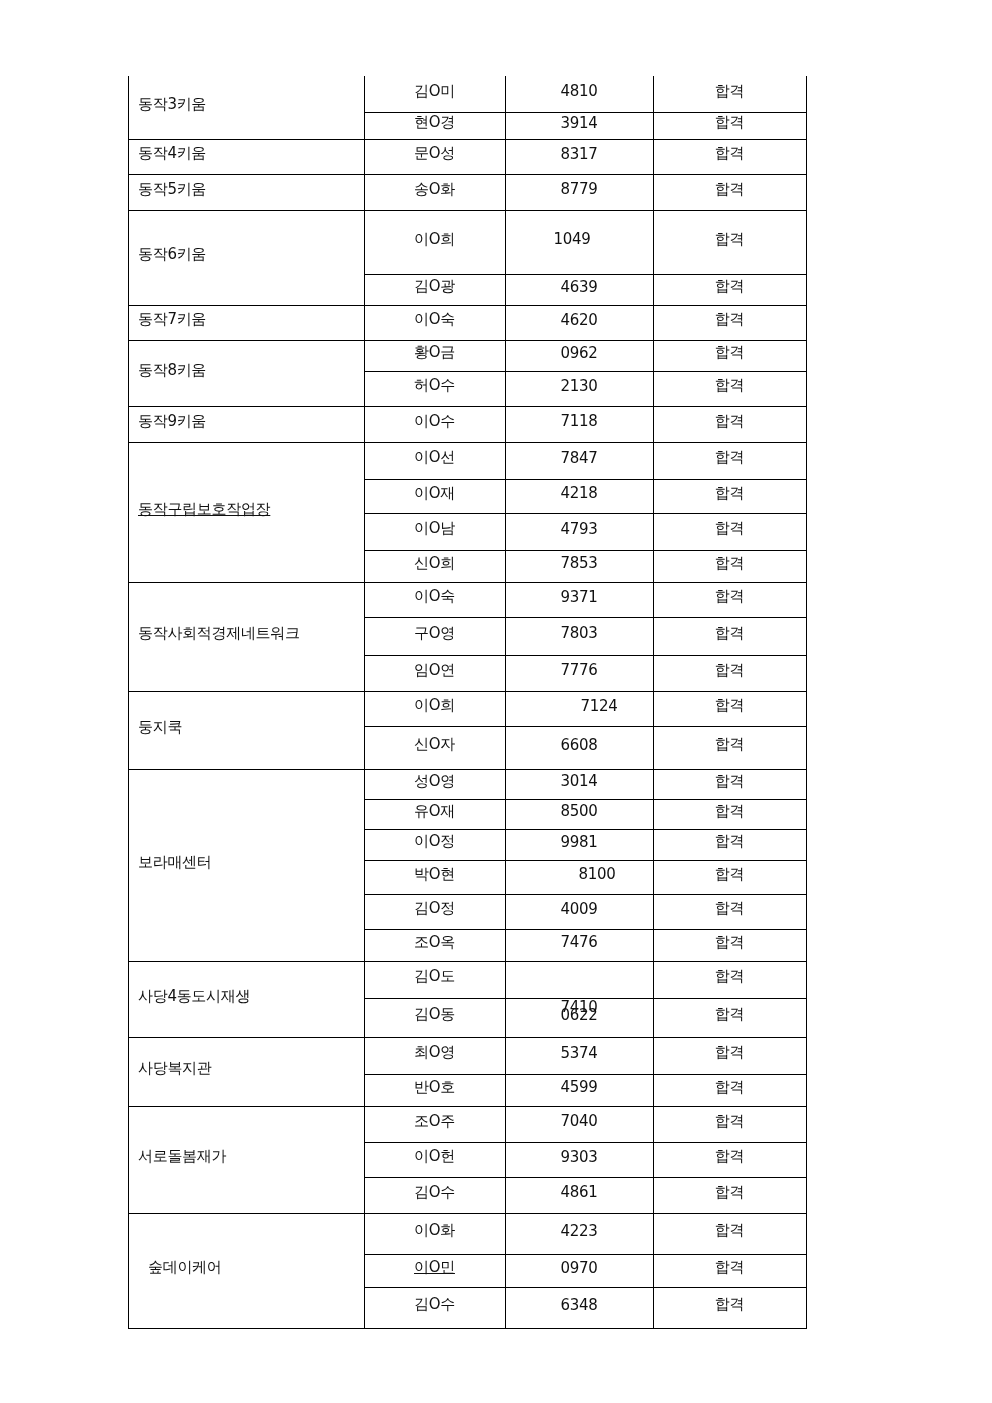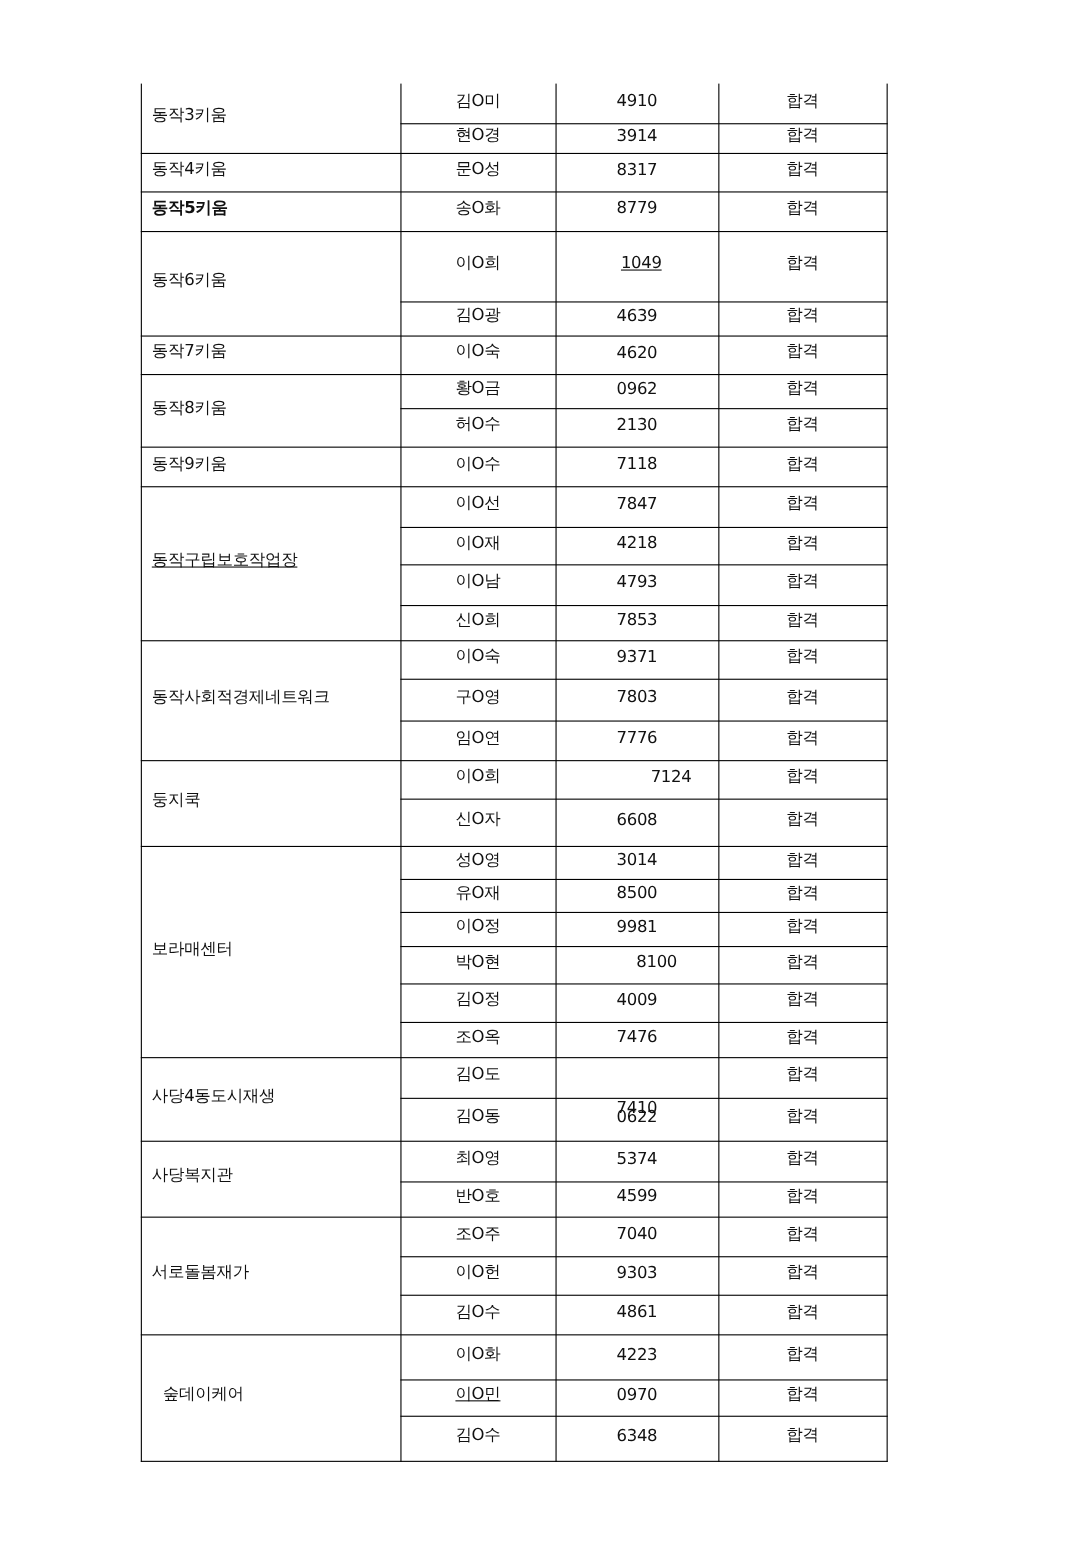--- a/index.html
+++ b/index.html
@@ -13,40 +13,40 @@
   .hline { position: absolute; height: 1px; background: #000; }
   .vline { position: absolute; width: 1px; background: #000; }
 </style>
 </head>
 <body>
 
 <div id="tbl">
     <div class="cell org" style="left: 0px; top: 0px; width: 236px; height: 63px;">동작3키움</div>
     <div class="hline" style="left: 0px; top: 63px; width: 679px;"></div>
     <div class="cell ctr" style="left: 236px; top: 0px; width: 141px; height: 36px;">김O미</div>
-    <div class="cell ctr" style="left: 377px; top: 0px; width: 148px; height: 36px;">4910</div>
+    <div class="cell ctr" style="left: 377px; top: 0px; width: 148px; height: 36px;">4810</div>
     <div class="cell ctr" style="left: 525px; top: 0px; width: 153px; height: 36px;">합격</div>
     <div class="hline" style="left: 236px; top: 36px; width: 443px;"></div>
     <div class="cell ctr" style="left: 236px; top: 36px; width: 141px; height: 27px;">현O경</div>
     <div class="cell ctr" style="left: 377px; top: 36px; width: 148px; height: 27px;">3914</div>
     <div class="cell ctr" style="left: 525px; top: 36px; width: 153px; height: 27px;">합격</div>
     <div class="cell org" style="left: 0px; top: 63px; width: 236px; height: 35px;">동작4키움</div>
     <div class="hline" style="left: 0px; top: 98px; width: 679px;"></div>
     <div class="cell ctr" style="left: 236px; top: 63px; width: 141px; height: 35px;">문O성</div>
     <div class="cell ctr" style="left: 377px; top: 63px; width: 148px; height: 35px;">8317</div>
     <div class="cell ctr" style="left: 525px; top: 63px; width: 153px; height: 35px;">합격</div>
-    <div class="cell org" style="left: 0px; top: 98px; width: 236px; height: 36px; font-weight: bold;">동작5키움</div>
+    <div class="cell org" style="left: 0px; top: 98px; width: 236px; height: 36px;">동작5키움</div>
     <div class="hline" style="left: 0px; top: 134px; width: 679px;"></div>
     <div class="cell ctr" style="left: 236px; top: 98px; width: 141px; height: 36px;">송O화</div>
     <div class="cell ctr" style="left: 377px; top: 98px; width: 148px; height: 36px;">8779</div>
     <div class="cell ctr" style="left: 525px; top: 98px; width: 153px; height: 36px;">합격</div>
     <div class="cell org" style="left: 0px; top: 134px; width: 236px; height: 95px;">동작6키움</div>
     <div class="hline" style="left: 0px; top: 229px; width: 679px;"></div>
     <div class="cell ctr" style="left: 236px; top: 134px; width: 141px; height: 64px;">이O희</div>
-    <div class="cell ctr" style="left: 381px; top: 134px; width: 148px; height: 64px; text-decoration: underline;">1049</div>
+    <div class="cell ctr" style="left: 370px; top: 134px; width: 148px; height: 64px;">1049</div>
     <div class="cell ctr" style="left: 525px; top: 134px; width: 153px; height: 64px;">합격</div>
     <div class="hline" style="left: 236px; top: 198px; width: 443px;"></div>
     <div class="cell ctr" style="left: 236px; top: 198px; width: 141px; height: 31px;">김O광</div>
     <div class="cell ctr" style="left: 377px; top: 198px; width: 148px; height: 31px;">4639</div>
     <div class="cell ctr" style="left: 525px; top: 198px; width: 153px; height: 31px;">합격</div>
     <div class="cell org" style="left: 0px; top: 229px; width: 236px; height: 35px;">동작7키움</div>
     <div class="hline" style="left: 0px; top: 264px; width: 679px;"></div>
     <div class="cell ctr" style="left: 236px; top: 229px; width: 141px; height: 35px;">이O숙</div>
     <div class="cell ctr" style="left: 377px; top: 229px; width: 148px; height: 35px;">4620</div>
     <div class="cell ctr" style="left: 525px; top: 229px; width: 153px; height: 35px;">합격</div>
@@ -90,21 +90,21 @@
     <div class="cell ctr" style="left: 236px; top: 541px; width: 141px; height: 38px;">구O영</div>
     <div class="cell ctr" style="left: 377px; top: 541px; width: 148px; height: 38px;">7803</div>
     <div class="cell ctr" style="left: 525px; top: 541px; width: 153px; height: 38px;">합격</div>
     <div class="hline" style="left: 236px; top: 579px; width: 443px;"></div>
     <div class="cell ctr" style="left: 236px; top: 579px; width: 141px; height: 36px;">임O연</div>
     <div class="cell ctr" style="left: 377px; top: 579px; width: 148px; height: 36px;">7776</div>
     <div class="cell ctr" style="left: 525px; top: 579px; width: 153px; height: 36px;">합격</div>
     <div class="cell org" style="left: 0px; top: 615px; width: 236px; height: 78px;">둥지쿡</div>
     <div class="hline" style="left: 0px; top: 693px; width: 679px;"></div>
     <div class="cell ctr" style="left: 236px; top: 615px; width: 141px; height: 35px;">이O희</div>
-    <div class="cell ctr" style="left: 388px; top: 615px; width: 148px; height: 35px; padding-left: 40px;">7124</div>
+    <div class="cell ctr" style="left: 377px; top: 615px; width: 148px; height: 35px; padding-left: 40px;">7124</div>
     <div class="cell ctr" style="left: 525px; top: 615px; width: 153px; height: 35px;">합격</div>
     <div class="hline" style="left: 236px; top: 650px; width: 443px;"></div>
     <div class="cell ctr" style="left: 236px; top: 650px; width: 141px; height: 43px;">신O자</div>
     <div class="cell ctr" style="left: 377px; top: 650px; width: 148px; height: 43px;">6608</div>
     <div class="cell ctr" style="left: 525px; top: 650px; width: 153px; height: 43px;">합격</div>
     <div class="cell org" style="left: 0px; top: 693px; width: 236px; height: 192px;">보라매센터</div>
     <div class="hline" style="left: 0px; top: 885px; width: 679px;"></div>
     <div class="cell ctr" style="left: 236px; top: 693px; width: 141px; height: 30px;">성O영</div>
     <div class="cell ctr" style="left: 377px; top: 693px; width: 148px; height: 30px;">3014</div>
     <div class="cell ctr" style="left: 525px; top: 693px; width: 153px; height: 30px;">합격</div>

